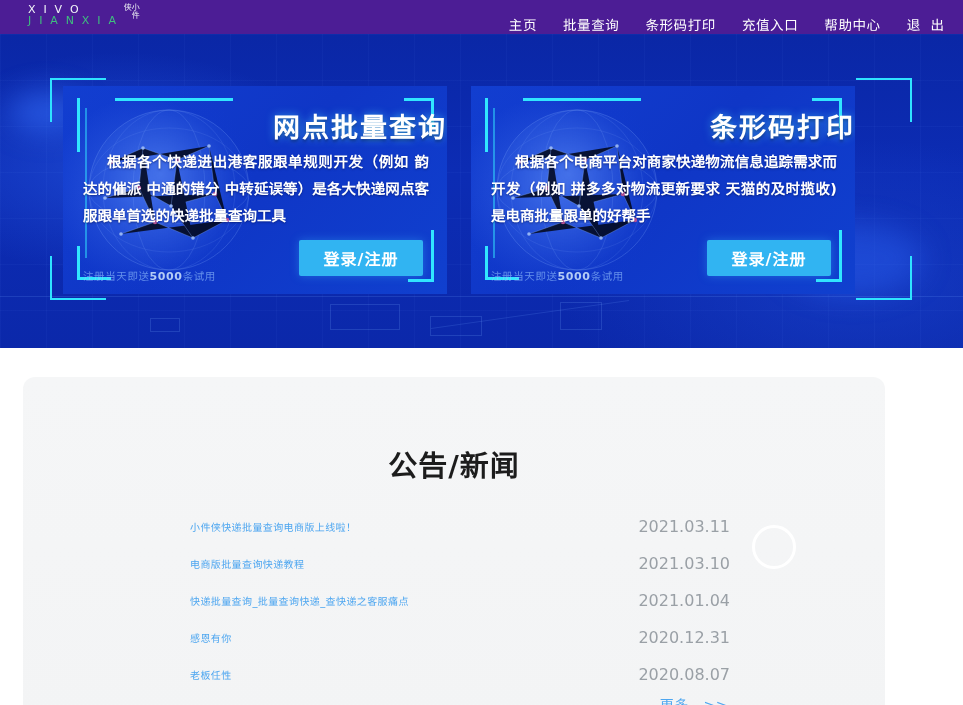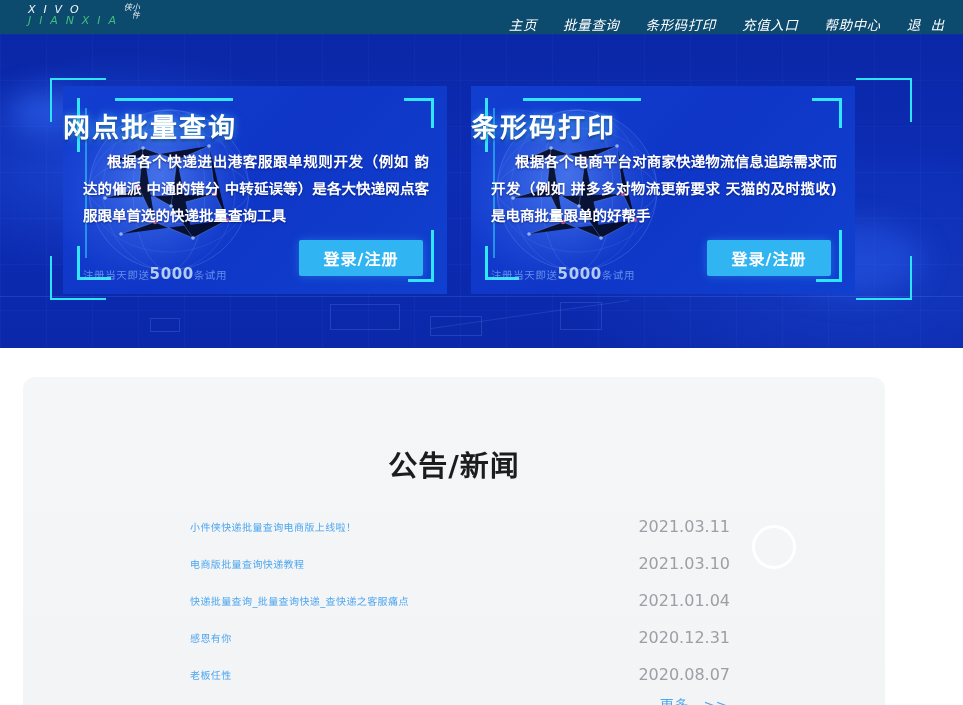--- a/index.html
+++ b/index.html
@@ -19,25 +19,24 @@
     height: 705px;
     background: #ffffff;
   }
 
   
   .navbar {
     position: absolute;
     top: 0; left: 0;
     width: 963px;
     height: 34px;
-    background: #0c4a6e;
+    background: #4c1d95;
     display: flex;
     align-items: center;
     z-index: 30;
-    font-style: italic;
   }
 
   .brand {
     position: absolute;
     left: 28px;
     top: 3px;
     display: flex;
     align-items: flex-end;
     gap: 4px;
     user-select: none;
@@ -187,21 +186,21 @@
   .cb.c-bl-v { left: 14px; bottom: 14px; width: 3px; height: 34px; }
   .cb.c-bl-h { left: 14px; bottom: 14px; width: 34px; height: 3px; }
   .cb.c-br-v { right: 13px; bottom: 12px; width: 3px; height: 52px; }
   .cb.c-br-h { right: 13px; bottom: 12px; width: 26px; height: 3px; }
   .cb.c-inner-l { left: 22px; top: 22px; width: 2px; height: 150px; opacity: 0.5; }
 
   .card-title {
     position: absolute;
     left: 0; right: 0;
     top: 20px;
-    text-align: left;
+    text-align: right;
     font-size: 27px;
     font-weight: 700;
     letter-spacing: 2px;
     color: #ffffff;
     text-shadow: 0 0 8px rgba(80,220,255,0.65), 0 2px 3px rgba(0,10,70,0.6);
     font-family: Liberation Serif, serif;
   }
 
   .card-desc {
     position: absolute;
@@ -221,21 +220,21 @@
   .card-note {
     position: absolute;
     left: 20px;
     bottom: 11px;
     font-size: 10.5px;
     letter-spacing: 0.6px;
     color: rgba(150,195,255,0.62);
     font-family: "DejaVu Sans", sans-serif;
     white-space: nowrap;
   }
-  .card-note b { color: rgba(215,235,255,0.82); font-size: 15px; }
+  .card-note b { color: rgba(215,235,255,0.82); font-size: 11px; }
 
   .login-btn {
     position: absolute;
     right: 24px;
     bottom: 18px;
     width: 124px;
     height: 36px;
     background: #31b4f2;
     border: none;
     border-radius: 2px;

